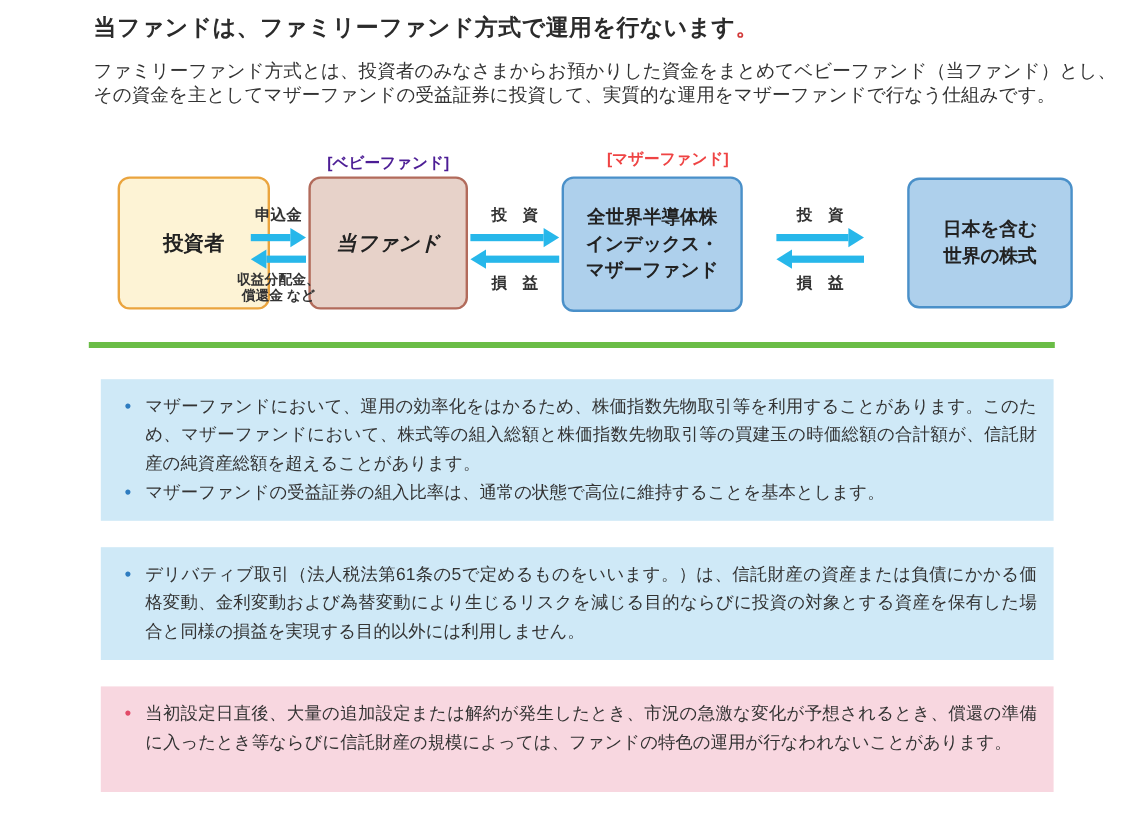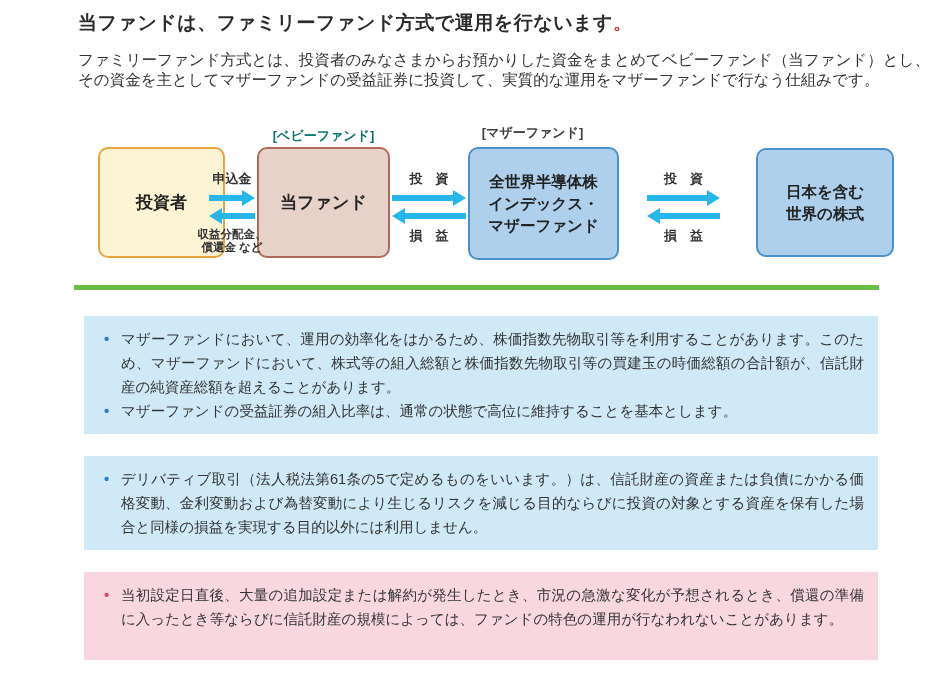--- a/index.html
+++ b/index.html
@@ -9,30 +9,30 @@
   
   .title{position:absolute;left:78px;top:10px;width:860px;margin:0;
          font-size:19px;font-weight:bold;color:#2b2b2b;letter-spacing:.5px;}
   .title .red-period{color:#d23a3a;}
 
   .intro{position:absolute;left:78px;top:50px;width:852px;margin:0;
          font-size:15.5px;line-height:20px;text-align:justify;color:#333;}
 
   
   .dlabel{position:absolute;font-size:13px;font-weight:600;text-align:center;}
-  .dlabel.baby{left:257px;top:127px;width:133px;color:#0f766e;}
-  .dlabel.mother{left:444px;top:124px;width:177px;color:#404040;}
+  .dlabel.baby{left:257px;top:127px;width:133px;color:#4c1d95;}
+  .dlabel.mother{left:468px;top:124px;width:177px;color:#ef4444;}
 
   .dbox{position:absolute;box-sizing:border-box;border-radius:10px;
         display:flex;flex-direction:column;align-items:center;justify-content:center;
         font-weight:600;color:#222;text-align:center;}
   .dbox.investor{left:98px;top:147px;width:127px;height:111px;
         background:#fdf3d5;border:2px solid #eaa43e;font-size:17px;}
   .dbox.fund{left:257px;top:147px;width:133px;height:111px;
-        background:#e7d2c9;border:2px solid #b26b5b;font-size:17px;}
+        background:#e7d2c9;border:2px solid #b26b5b;font-size:17px;font-style:italic;}
   .dbox.mother-box{left:468px;top:147px;width:151px;height:113px;
         background:#aed0ec;border:2px solid #4a90c9;font-size:15.5px;line-height:22px;}
   .dbox.world{left:756px;top:148px;width:138px;height:109px;
         background:#aed0ec;border:2px solid #4a90c9;font-size:15.5px;line-height:22px;}
 
   .flow{position:absolute;top:171px;}
   .flow.f1{left:209px;width:46px;}
   .flow.f2{left:392px;width:74px;}
   .flow.f3{left:647px;width:73px;}
   .flabel{font-size:13px;font-weight:600;color:#333;text-align:center;line-height:15px;}

